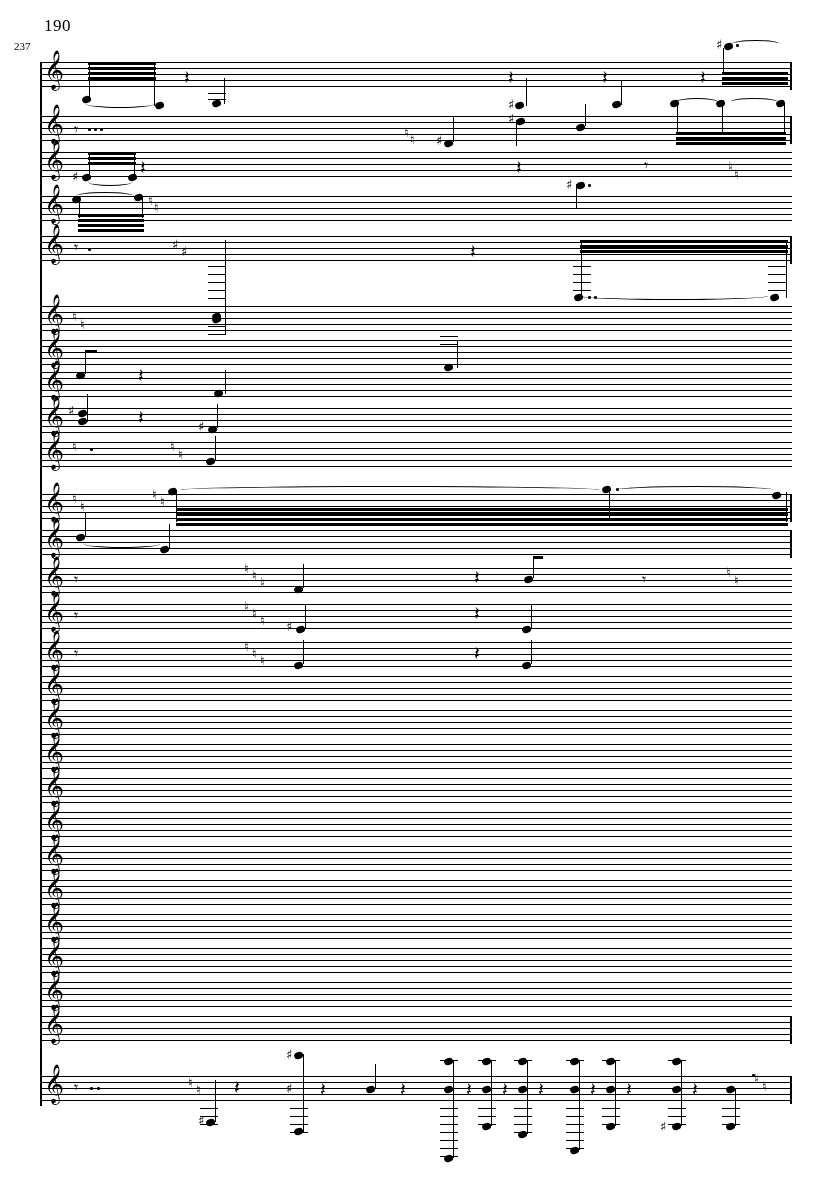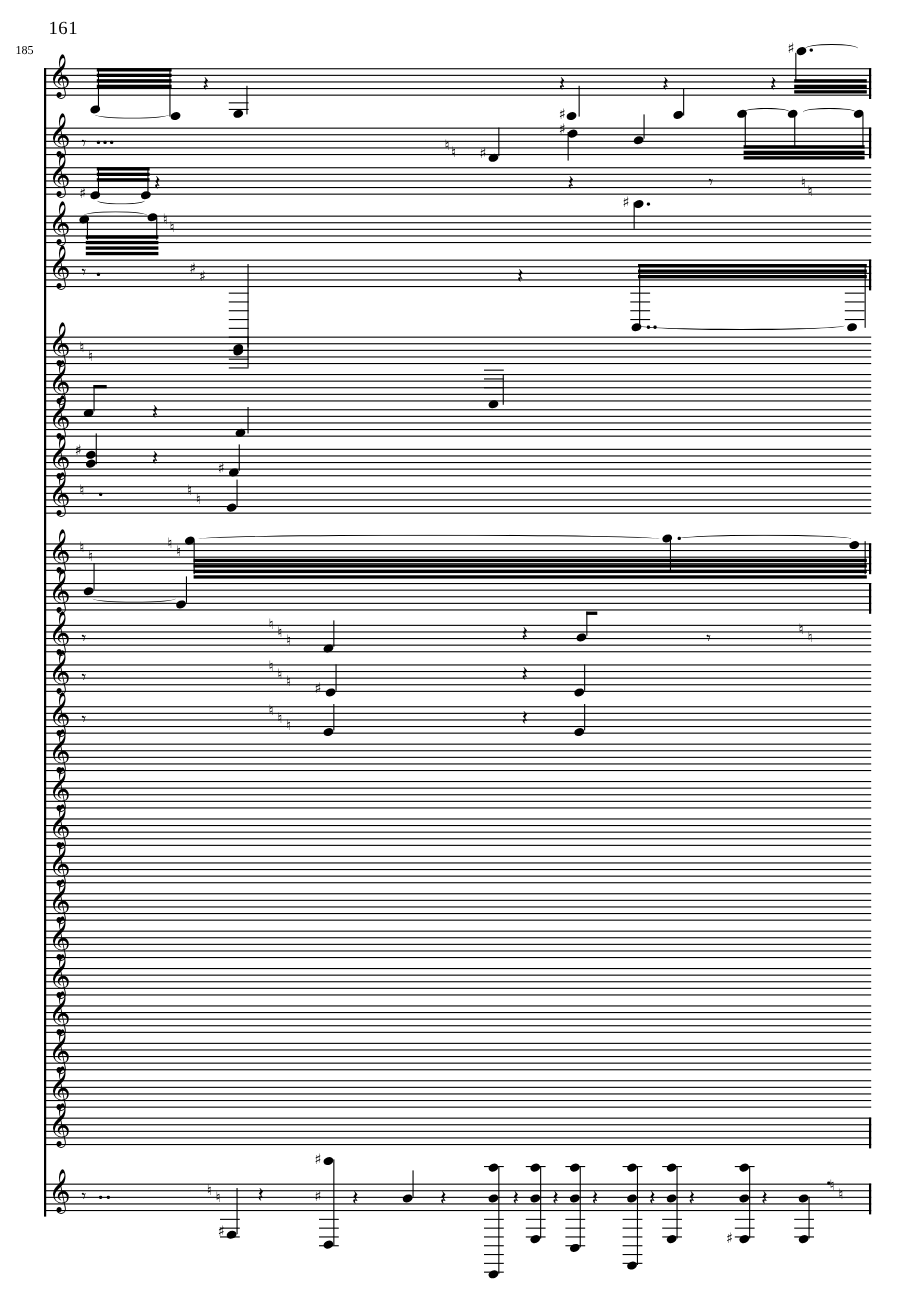--- a/index.html
+++ b/index.html
@@ -130,22 +130,22 @@
     position: absolute;
     width: 1.6px;
     background: #000;
   }
 </style>
 </head>
 <body>
 
 <div class="page">
 
-  <div class="page-number">161</div>
-  <div class="measure-number">185</div>
+  <div class="page-number">190</div>
+  <div class="measure-number">237</div>
 
   <div class="sysbar" style="left:40px; top:62px; height:620px;"></div>
   <div class="sysbar" style="left:40px; top:676px; height:430px;"></div>
 
   <div class="endbar" style="left:790px; top:62px; height:28px;"></div>
   <div class="endbar" style="left:790px; top:116px; height:28px;"></div>
   <div class="endbar" style="left:790px; top:236px; height:28px;"></div>
   <div class="endbar" style="left:790px; top:494px; height:28px;"></div>
   <div class="endbar" style="left:790px; top:530px; height:28px;"></div>
   <div class="endbar" style="left:790px; top:1016px; height:28px;"></div>

